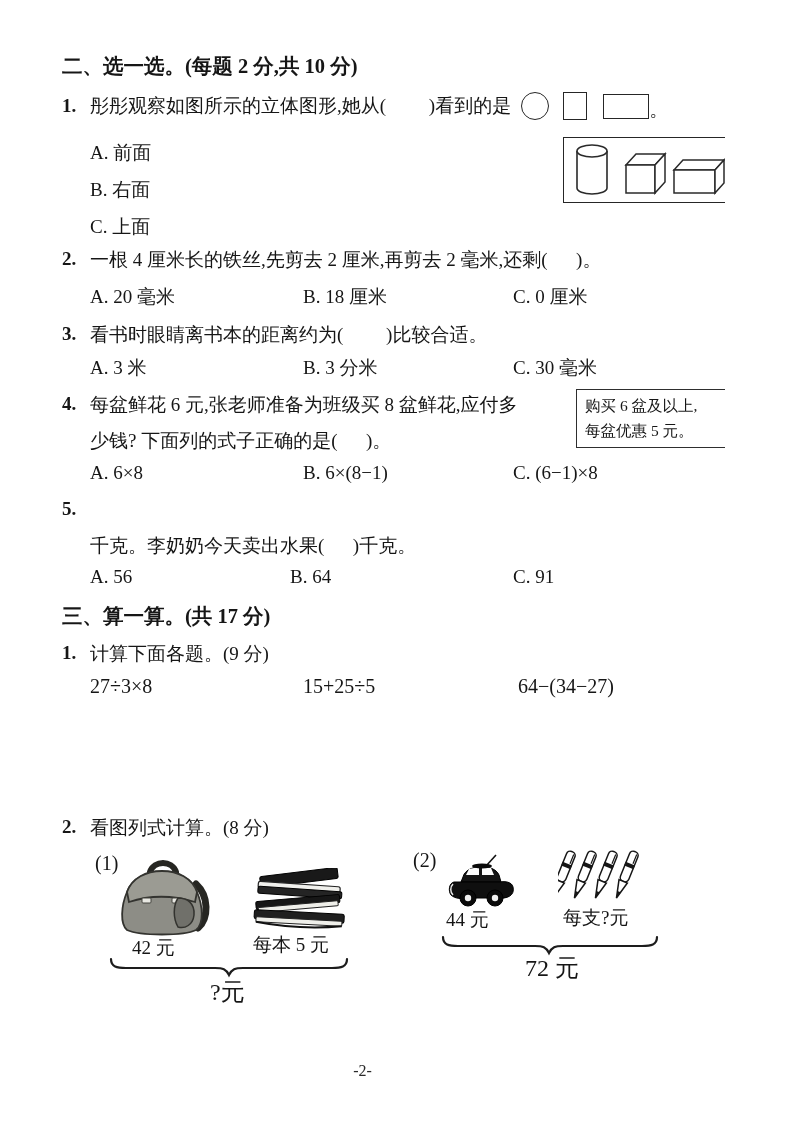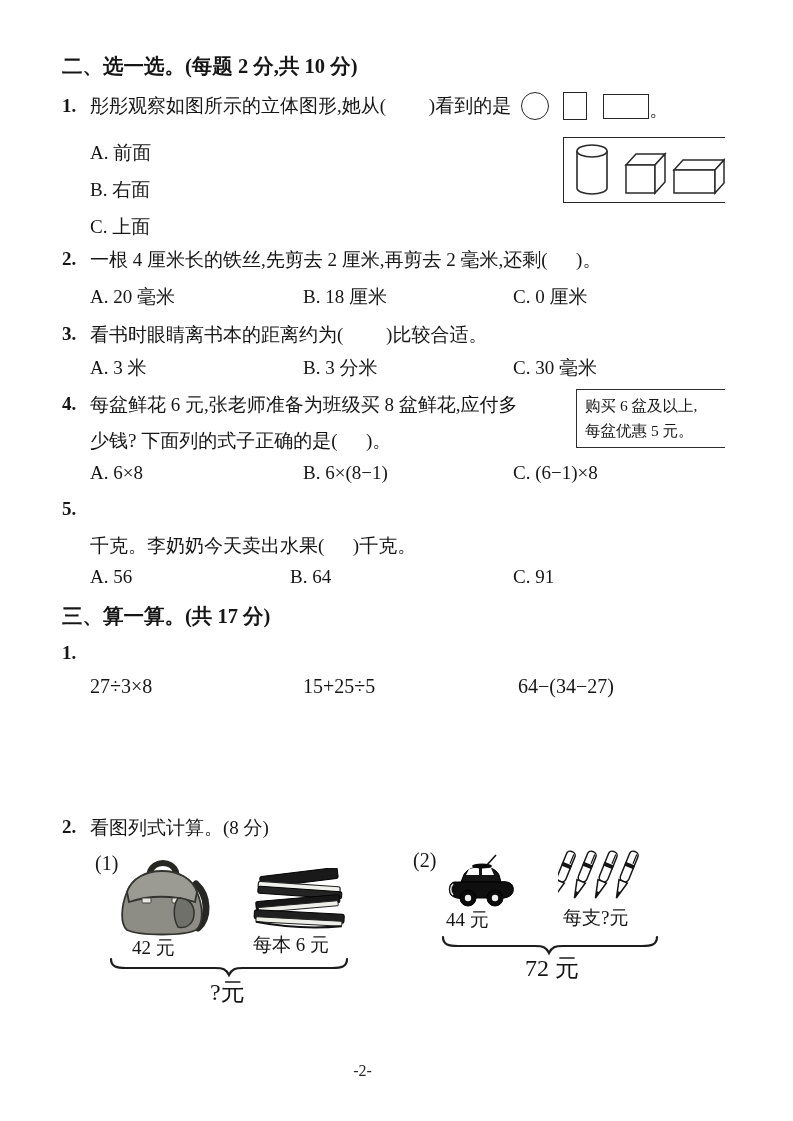--- a/index.html
+++ b/index.html
@@ -89,20 +89,21 @@
 
   <div class="abs num" style="left:62px;top:498px">5.</div>
   <div class="abs t" style="left:90px;top:534px">千克。李奶奶今天卖出水果(      )千克。</div>
   <div class="abs t" style="left:90px;top:565px">A. 56</div>
   <div class="abs t" style="left:290px;top:565px">B. 64</div>
   <div class="abs t" style="left:513px;top:565px">C. 91</div>
 
   <div class="abs h" style="left:62px;top:602px">三、算一算。(共 17 分)</div>
 
   <div class="abs num" style="left:62px;top:642px">1.</div>
+  <div class="abs t" style="left:90px;top:642px">计算下面各题。(9 分)</div>
   <div class="abs expr" style="left:90px;top:675px">27÷3×8</div>
   <div class="abs expr" style="left:303px;top:675px">15+25÷5</div>
   <div class="abs expr" style="left:518px;top:675px">64−(34−27)</div>
 
   <div class="abs num" style="left:62px;top:816px">2.</div>
   <div class="abs t" style="left:90px;top:816px">看图列式计算。(8 分)</div>
 
   <div class="abs figlabel" style="left:95px;top:852px">(1)</div>
 
   <div class="abs" style="left:112px;top:858px">
@@ -132,21 +133,21 @@
       </g>
       <g transform="rotate(3 49 52)">
         <rect x="4" y="44" width="90" height="9" rx="2" fill="#1f1f1f" stroke="#000"></rect>
         <rect x="6" y="51" width="86" height="5" rx="1" fill="#efefea" stroke="#222" stroke-width="1"></rect>
         <path d="M6,56 Q49,62 92,56" fill="none" stroke="#111" stroke-width="2"></path>
       </g>
     </svg>
   </div>
 
   <div class="abs t" style="left:132px;top:936px">42 元</div>
-  <div class="abs t" style="left:253px;top:933px">每本 6 元</div>
+  <div class="abs t" style="left:253px;top:933px">每本 5 元</div>
 
   <div class="abs" style="left:108px;top:956px">
     <svg width="242" height="22" viewBox="0 0 242 22">
       <path d="M3,3 C3,11 9,12 18,12 L107,12 C115,12 118,13 121,19 C124,13 127,12 135,12 L224,12 C233,12 239,11 239,3" fill="none" stroke="#1d1d1d" stroke-width="2.2" stroke-linecap="round"></path>
     </svg>
   </div>
   <div class="abs total" style="left:210px;top:976px">?元</div>
 
   <div class="abs figlabel" style="left:413px;top:849px">(2)</div>
 

